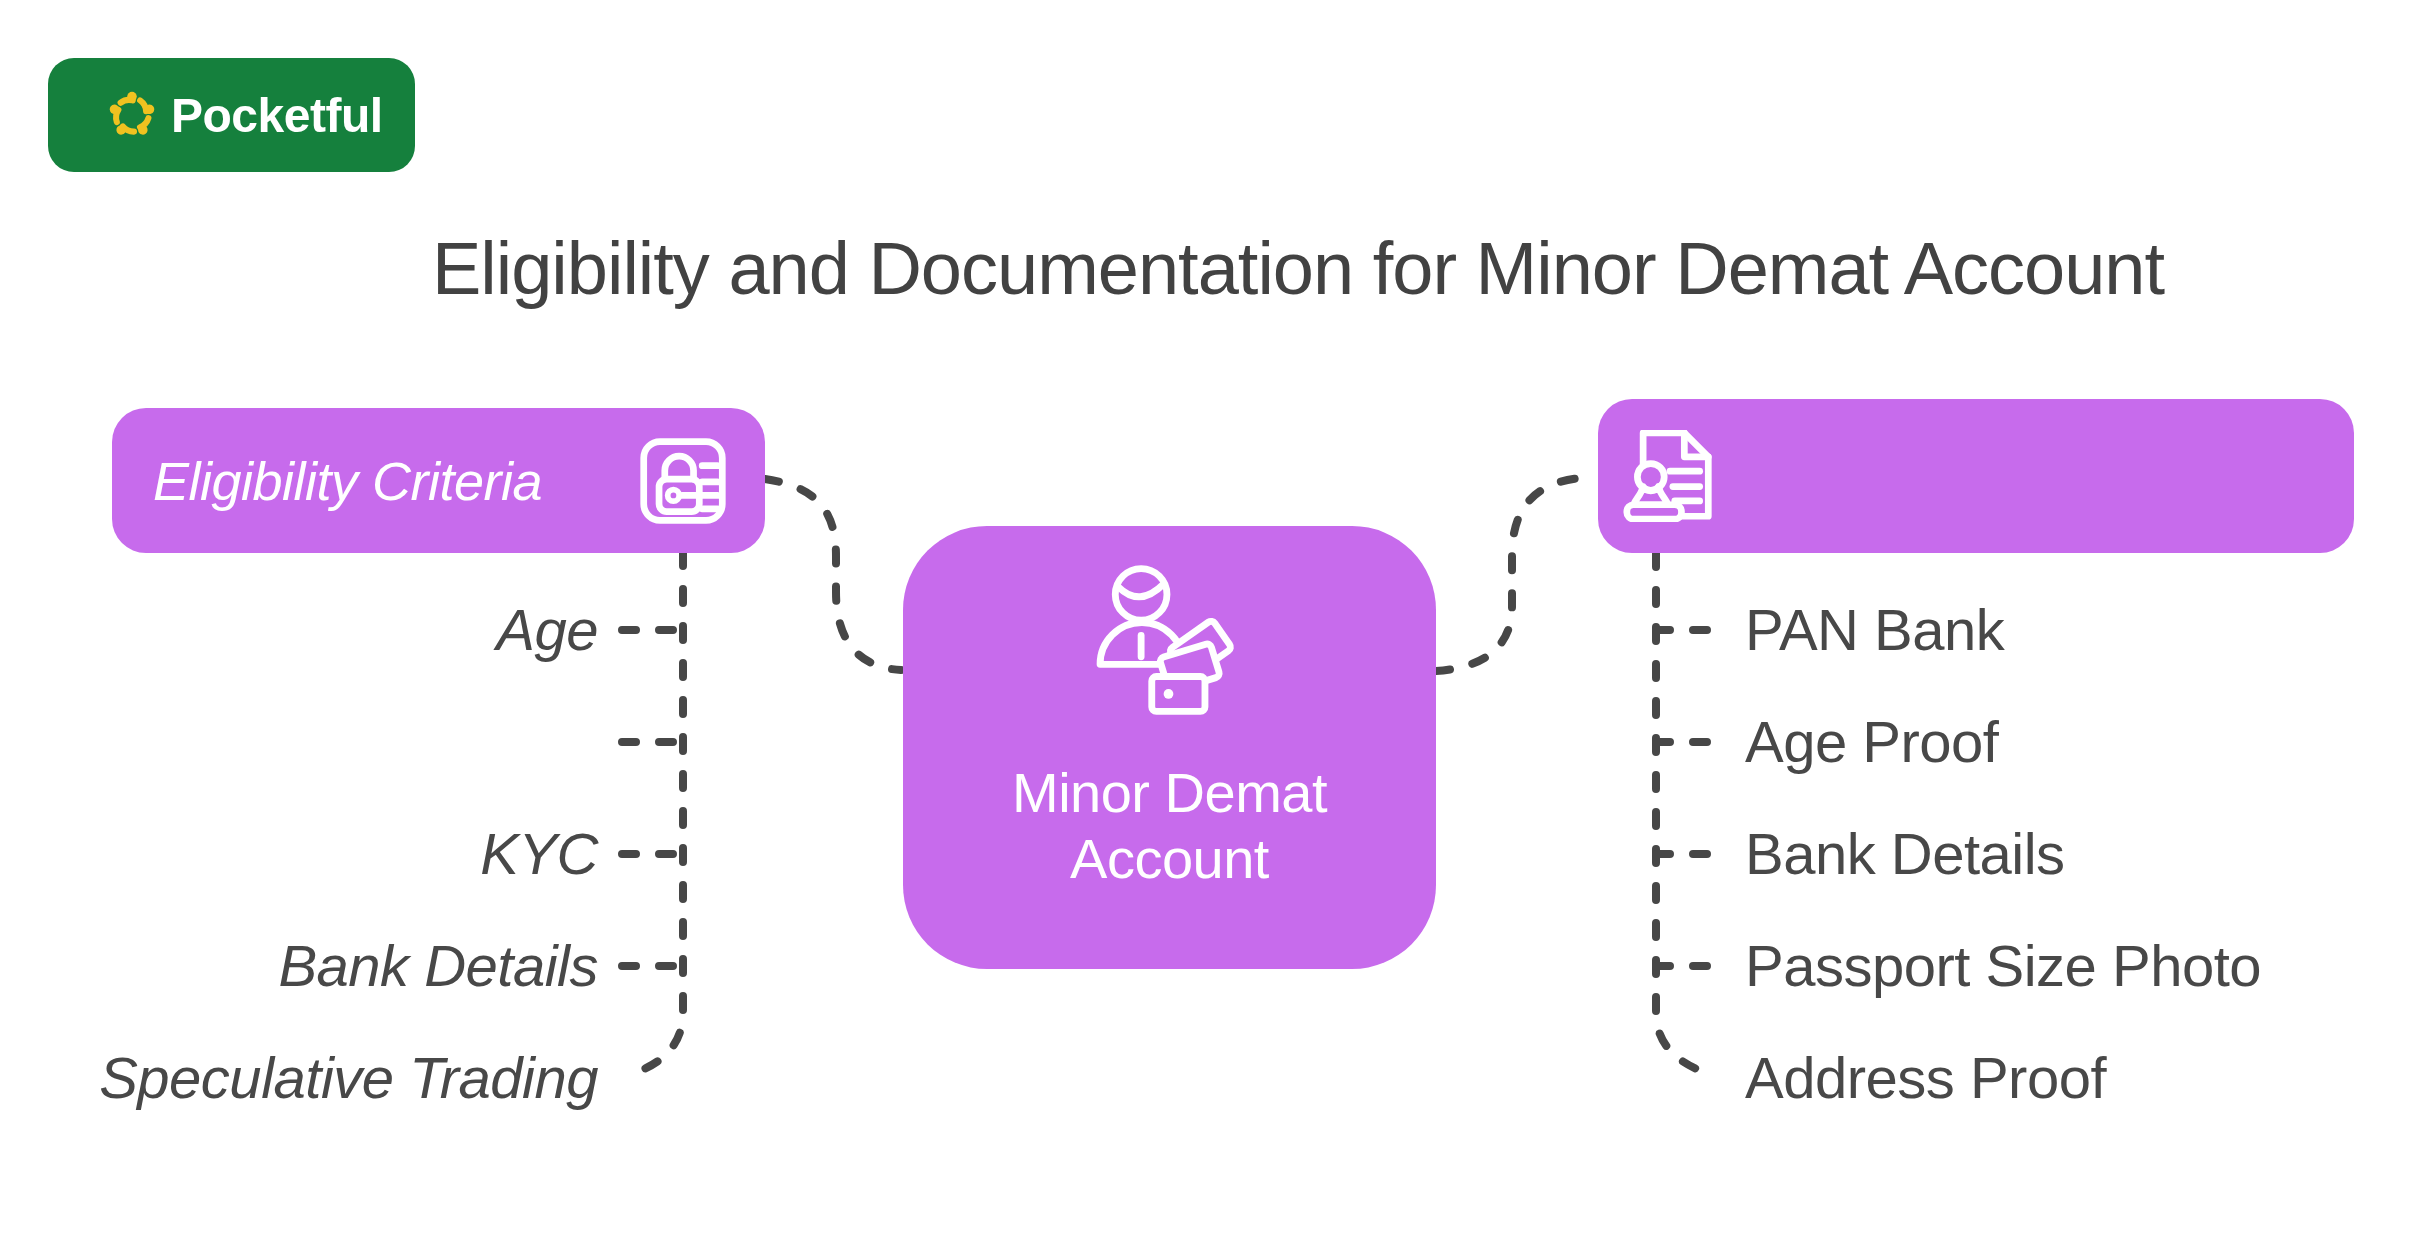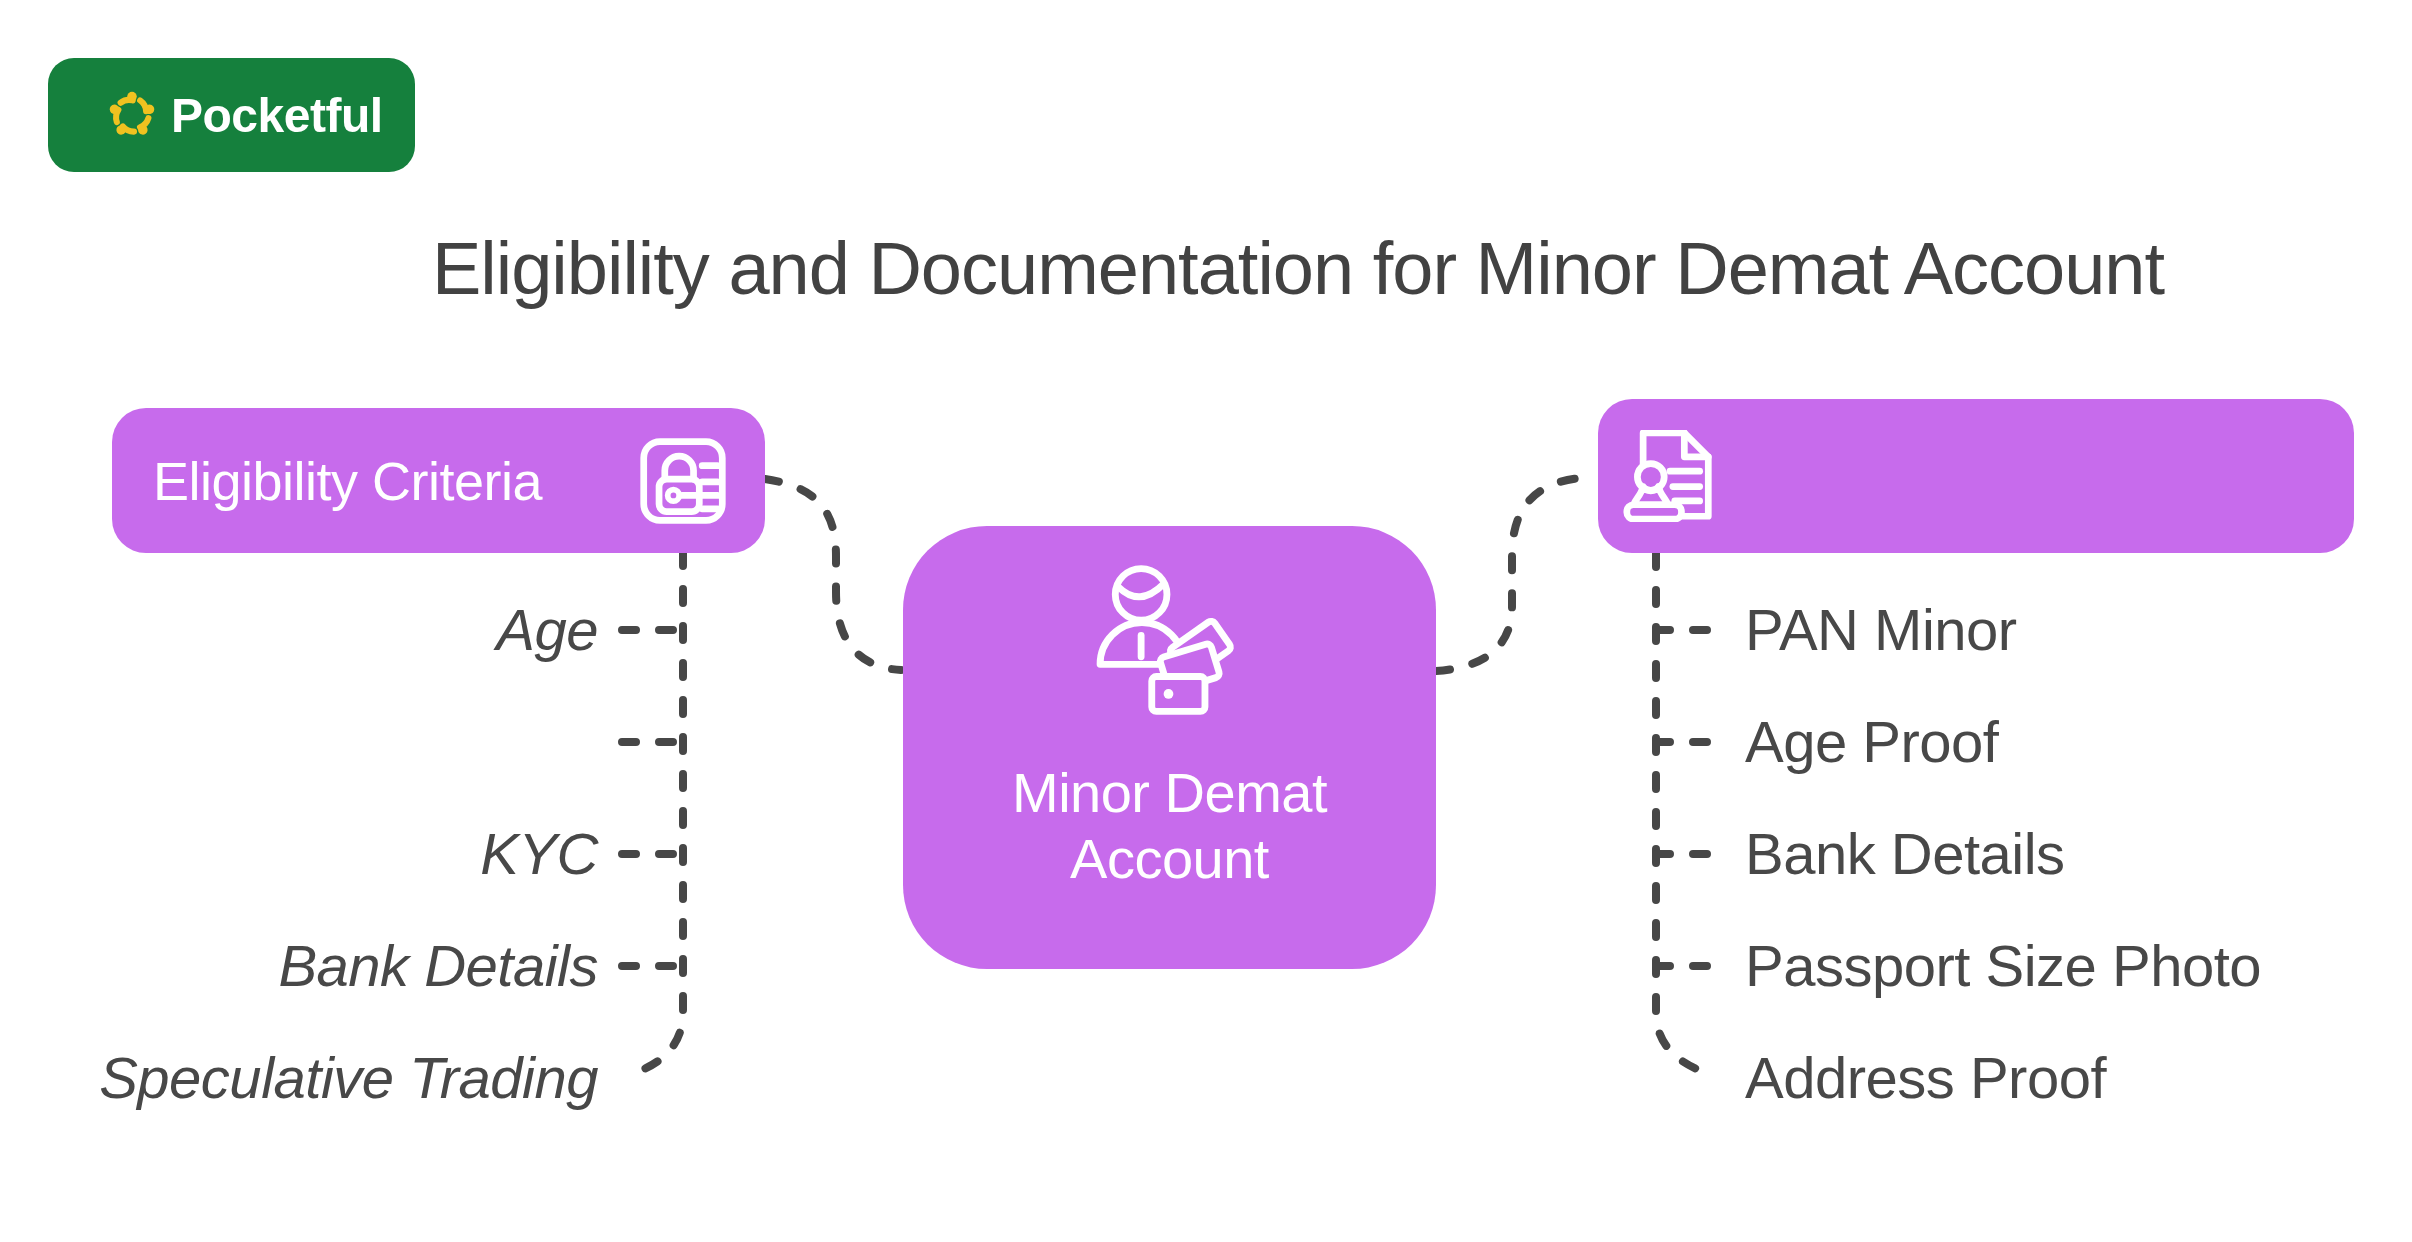--- a/index.html
+++ b/index.html
@@ -19,21 +19,21 @@
   .logo-text{color:#ffffff;font-size:48px;font-weight:700;margin-left:13px;letter-spacing:-0.5px;}
 
   
   .title{
     position:absolute;left:184px;top:228px;width:2228px;text-align:center;
     font-size:74px;line-height:1.1;color:#424242;letter-spacing:-1px;white-space:nowrap;
   }
 
   
   .banner{
-    position:absolute;background:#c76bec;border-radius:34px;display:flex;align-items:center;box-sizing:border-box;
+    position:absolute;background:#c76bec;border-radius:34px;display:flex;align-items:center;box-sizing:border-box;font-style:italic;
   }
   .banner-label{color:#ffffff;font-size:54px;letter-spacing:-0.5px;white-space:nowrap;}
   .banner-left{left:112px;top:408px;width:653px;height:145px;padding:0 36px 0 41px;}
   .banner-left .banner-icon{margin-left:auto;}
   .banner-right{left:1598px;top:399px;width:756px;height:154px;padding:0 30px 0 25px;}
   .banner-right .banner-label{margin-left:36px;}
   .banner-icon{width:92px;height:92px;flex:0 0 auto;}
 
   
   .center-node{
@@ -150,19 +150,19 @@
       </g>
     </svg>
     <div class="center-label">Minor Demat Account</div>
   </div>
 
   <div class="list-item left-item row-y0">Age</div>
   <div class="list-item left-item row-y2">KYC</div>
   <div class="list-item left-item row-y3">Bank Details</div>
   <div class="list-item left-item row-y4">Speculative Trading</div>
 
-  <div class="list-item right-item row-y0">PAN Minor</div>
+  <div class="list-item right-item row-y0">PAN Bank</div>
   <div class="list-item right-item row-y1">Age Proof</div>
   <div class="list-item right-item row-y2">Bank Details</div>
   <div class="list-item right-item row-y3">Passport Size Photo</div>
   <div class="list-item right-item row-y4">Address Proof</div>
 
 </div>
 
 </body></html>

